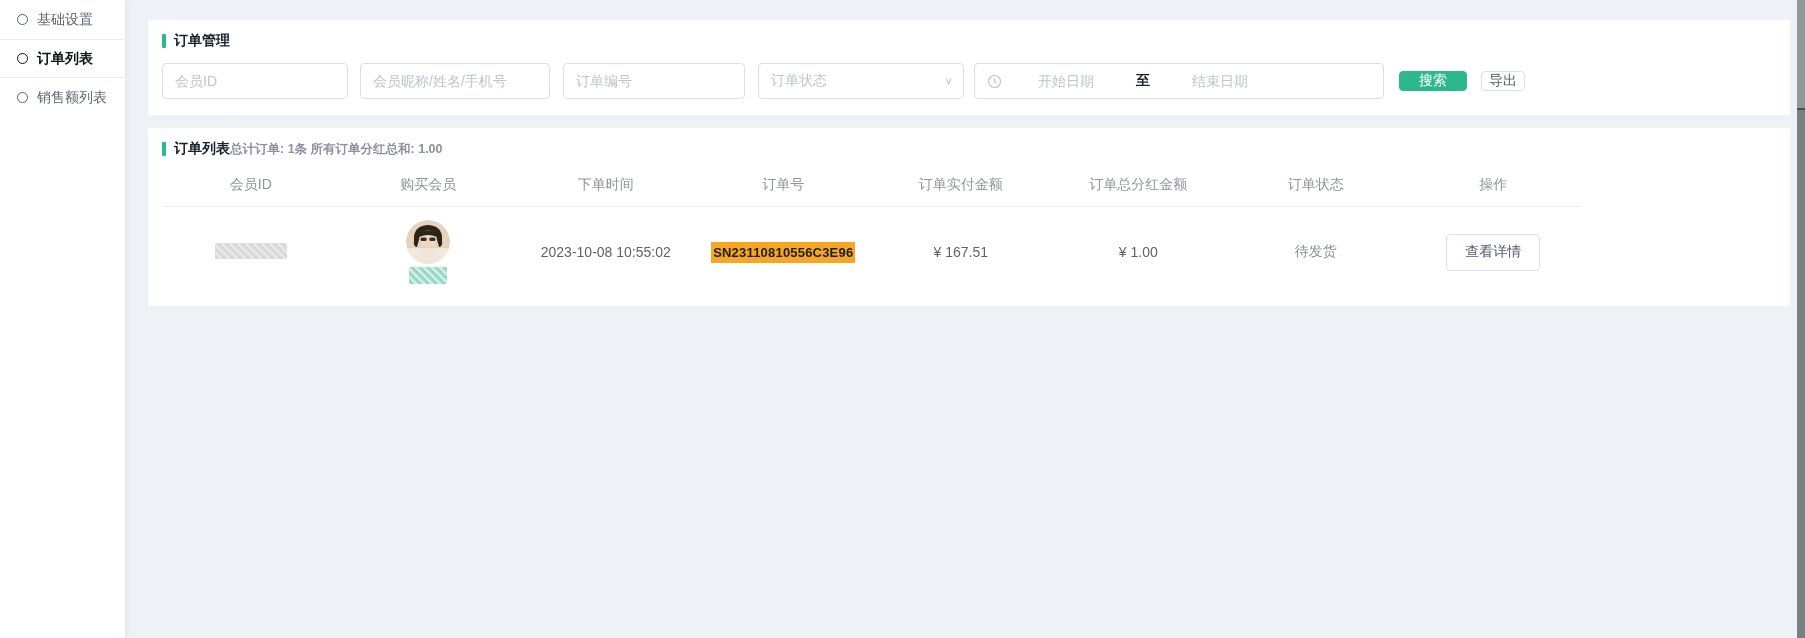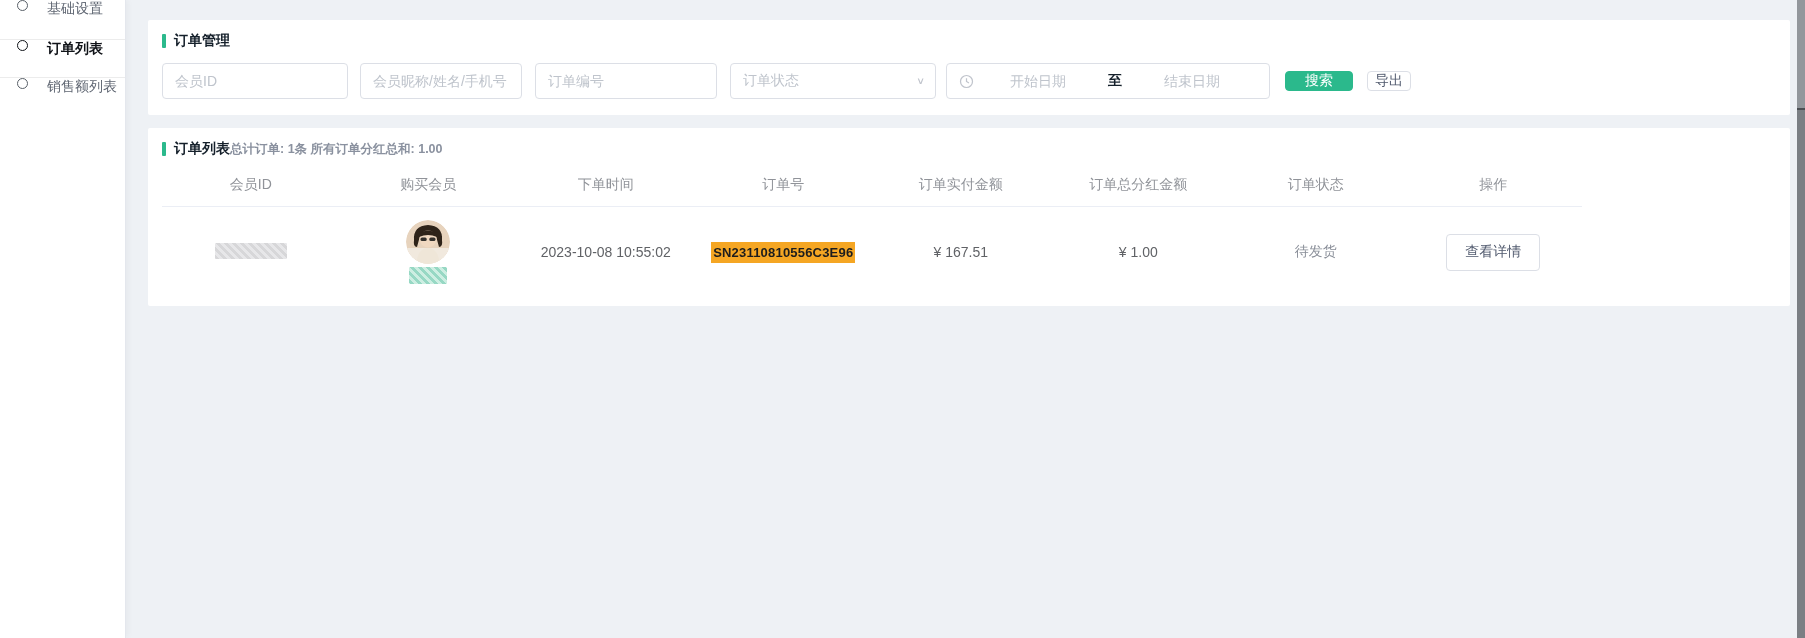--- a/index.html
+++ b/index.html
@@ -11,21 +11,21 @@
   }
   :root { --accent:#2bb98c; --border:#dcdfe6; --placeholder:#bfc4cc; }
 
   
   .sidebar {
     position:absolute; left:0; top:0; width:126px; height:638px;
     background:#fff; border-right:1px solid #e4e7ed;
     box-shadow:2px 0 6px rgba(0,0,0,.04); z-index:3;
   }
   .side-item {
-    height:39px; display:flex; gap:19px;
+    height:39px; display:flex; align-items:center; gap:9px;
     padding-left:17px; color:#5f6672; cursor:pointer; font-size:14px;
   }
   .side-item .ring {
     width:11px; height:11px; border-radius:50%;
     border:1.5px solid #596068; flex:0 0 auto; background:#fff;
   }
   .side-item.active {
     color:#101318; font-weight:bold;
     border-top:1px solid #ececec; border-bottom:1px solid #ececec;
   }
@@ -44,31 +44,31 @@
 
   
   .filter-row { display:flex; align-items:center; margin-top:11px; }
   .inp {
     height:36px; border:1px solid var(--border); border-radius:4px;
     padding:0 12px; font-size:14px; color:#606266; outline:none;
     font-family:inherit; background:#fff;
   }
   .inp::placeholder { color:var(--placeholder); }
   .w-member-id { width:186px; margin-right:12px; }
-  .w-member-name { width:162px; margin-right:13px; }
+  .w-member-name { width:190px; margin-right:13px; }
   .w-order-no { width:182px; margin-right:13px; }
   .select-box {
     width:206px; height:36px; border:1px solid var(--border); border-radius:4px;
     display:flex; align-items:center; padding:0 10px 0 12px; margin-right:10px;
     background:#fff; cursor:pointer;
   }
   .select-box .ph { color:var(--placeholder); flex:1; }
   .chevron { color:#c0c4cc; font-size:12px; transform:scaleY(.8); }
   .date-box {
-    width:324px; height:36px; border:1px solid var(--border); border-radius:4px;
+    width:410px; height:36px; border:1px solid var(--border); border-radius:4px;
     display:flex; align-items:center; padding:0 10px; margin-right:15px; background:#fff;
   }
   .clock { width:15px; height:15px; color:#c0c4cc; flex:0 0 auto; margin-left:2px; }
   .date-box input {
     border:none; outline:none; width:128px; text-align:center;
     font-size:14px; color:#606266; font-family:inherit; background:transparent;
   }
   .date-box input::placeholder { color:var(--placeholder); }
   .date-sep { color:#15202b; font-weight:bold; padding:0 6px; }
   .btn {

